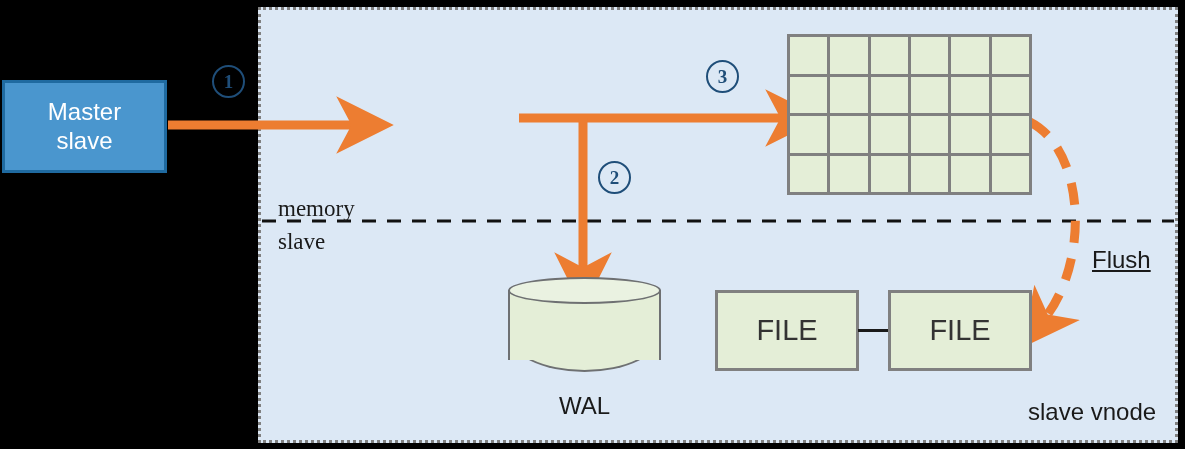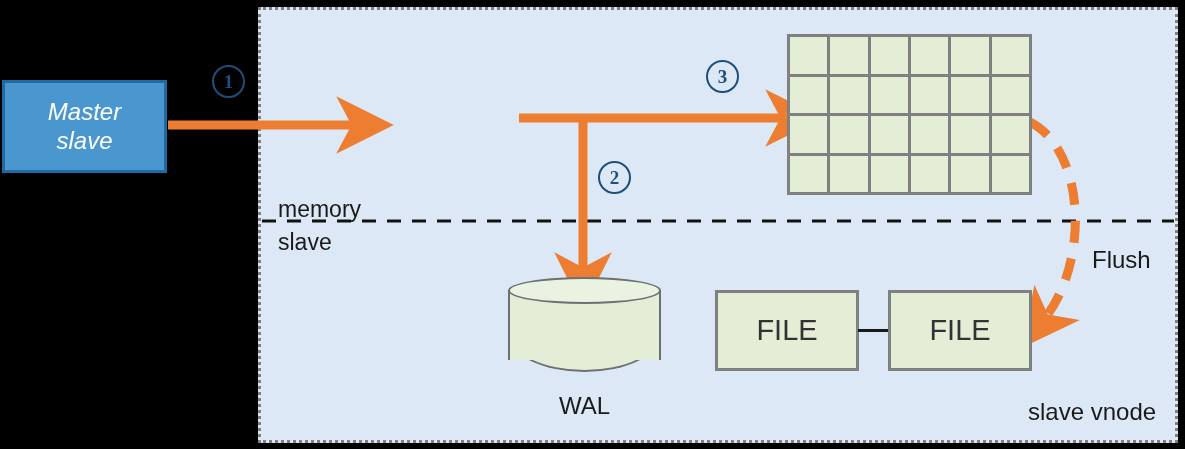--- a/index.html
+++ b/index.html
@@ -35,21 +35,21 @@
     border: 3px solid #1f6aa0;
     box-sizing: border-box;
     display: flex;
     align-items: center;
     justify-content: center;
     color: #ffffff;
     font-size: 24px;
     line-height: 1.2;
     text-align: center;
   }
-  .master-box span { display: block; font-style: italic; }
+  .master-box span { display: block; }
   .step-badge {
     position: absolute;
     width: 33px;
     height: 33px;
     border: 2px solid #1f4e79;
     border-radius: 50%;
     color: #1f4e79;
     font-size: 19px;
     font-weight: bold;
     display: flex;
@@ -162,29 +162,31 @@
     left: 858px;
     top: 329px;
     width: 30px;
     height: 3px;
     background: #1a1a1a;
   }
   .divider-label {
     position: absolute;
     font-size: 23px;
     color: #1a1a1a;
+    font-family: Liberation Serif, serif;
   }
   #memory-label { left: 278px; top: 196px; }
   #disk-label   { left: 278px; top: 229px; }
   .flush-label {
     position: absolute;
     left: 1092px;
     top: 246px;
     font-size: 24px;
     color: #1a1a1a;
+    text-decoration: underline;
   }
   .slave-label {
     position: absolute;
     left: 1028px;
     top: 398px;
     font-size: 24px;
     color: #1a1a1a;
   }
   svg.overlay {
     position: absolute;

